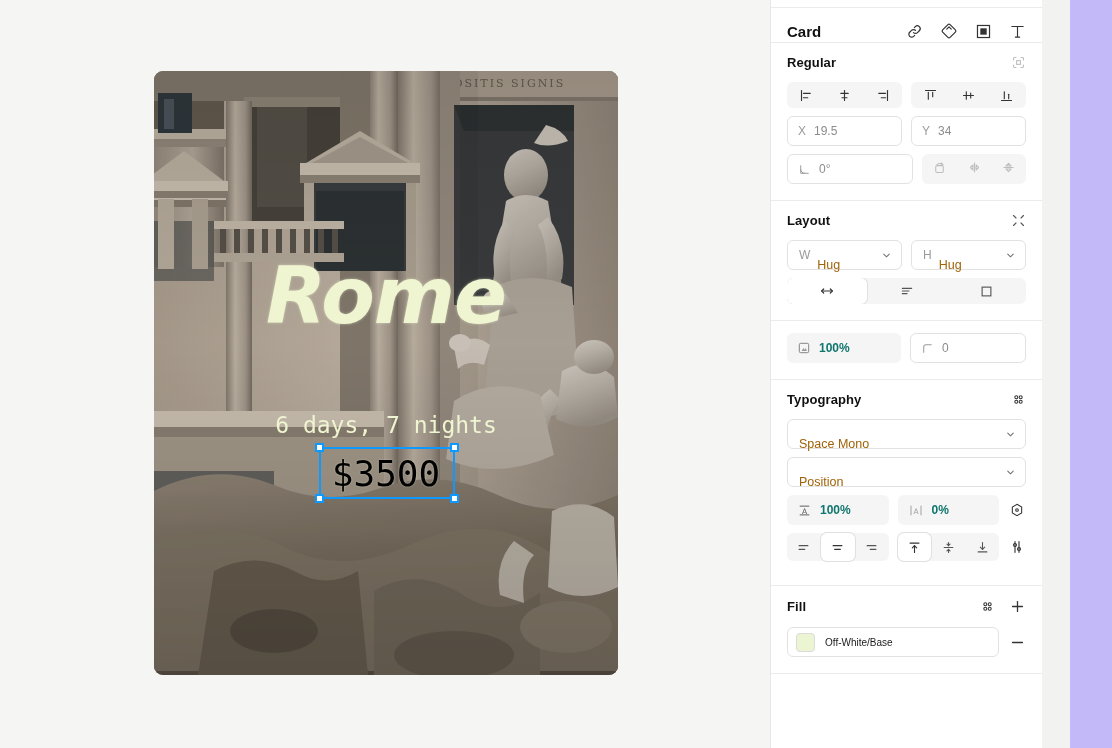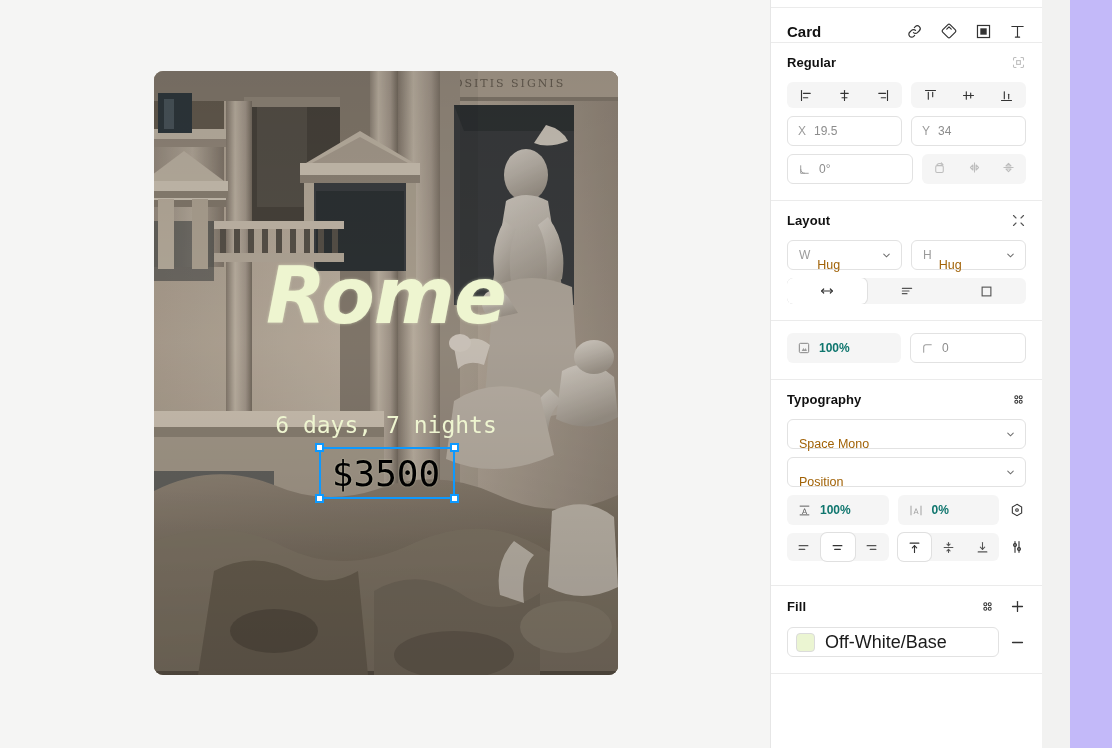--- a/index.html
+++ b/index.html
@@ -171,21 +171,21 @@
   .align-seg .seg-btn { height: 28px; }
 
   
   .fill-row { display: flex; align-items: center; gap: 10px; }
   .fill-chip {
     flex: 1 1 0; height: 30px; border: 1px solid #E2E2E2; border-radius: 6px;
     display: flex; align-items: center; gap: 10px; padding: 0 8px;
     background: #fff;
   }
   .swatch { width: 19px; height: 19px; border-radius: 4px; border: 1px solid #DBDBDB; }
-  .fill-name { font-size: 18px; color: #1A1A1A; }
+  .fill-name { font-size: 10px; color: #1A1A1A; }
   .minus { color: #333; line-height: 0; }
 
   
   .strip-gap {
     position: absolute; right: 0; top: 0;
     width: 70px; height: 748px; background: #F2F2F1;
   }
   .strip-purple {
     position: absolute; right: 0; top: 0;
     width: 42px; height: 748px; background: #C3B9F9;

